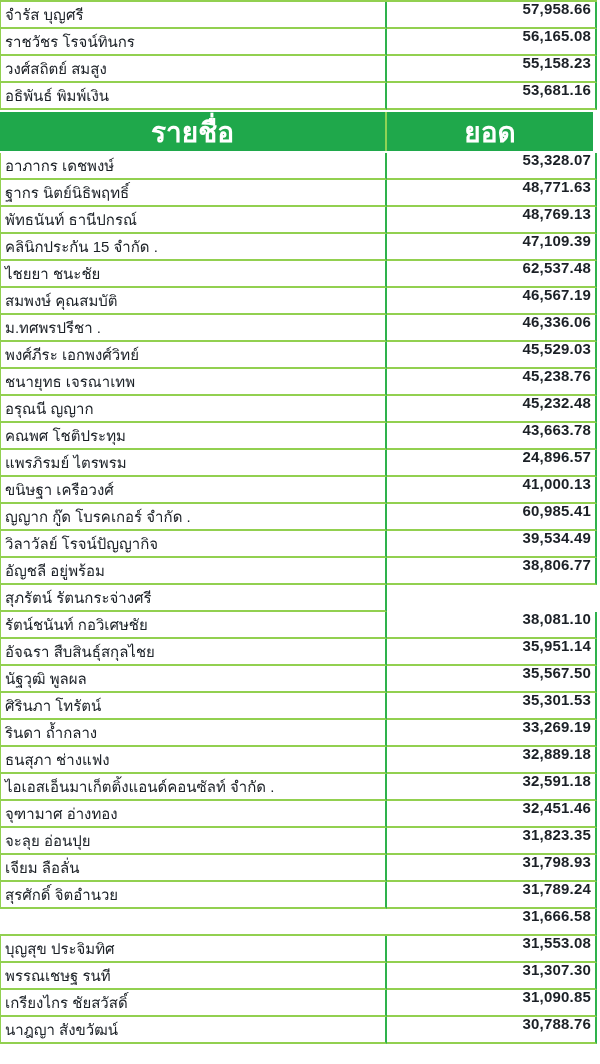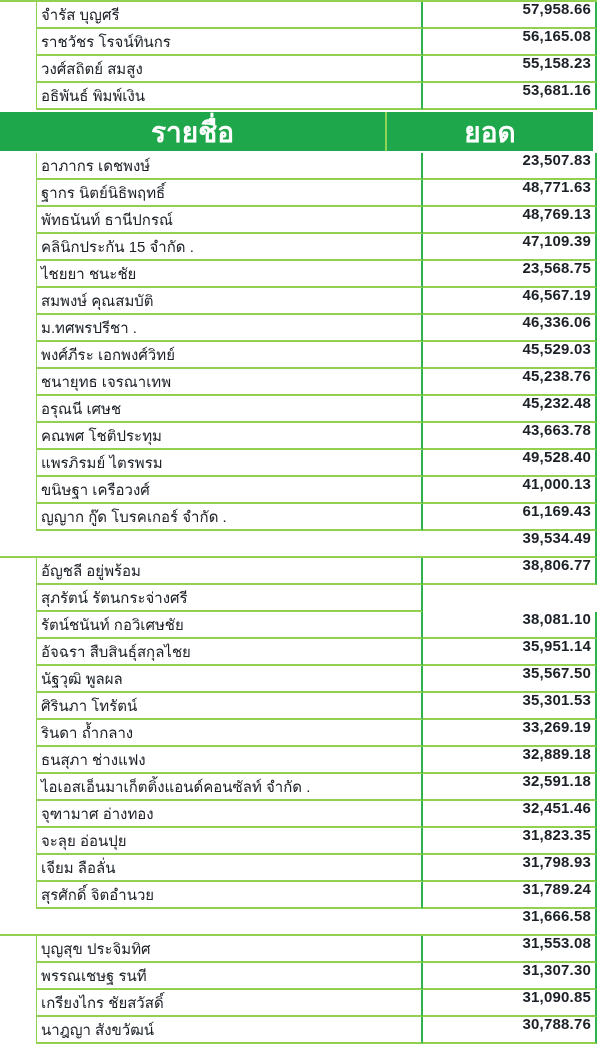--- a/index.html
+++ b/index.html
@@ -28,21 +28,20 @@
     box-sizing:border-box;display:flex;align-items:center;
     border-bottom:2px solid var(--row-border);
     font-size:15px;white-space:nowrap;overflow:hidden;
   }
   .cell.name{
     width:387px;flex:0 0 387px;
     border-left:1px solid var(--row-border);
     border-right:2px solid var(--column-border);
     padding:0 4px 0 4px;
     justify-content:flex-start;
-    margin-left:36px;
   }
   .cell.amount{
     flex:1;
     border-right:2px solid var(--column-border);
     padding:0 4px 12px 2px;
     justify-content:flex-end;
     font-weight:600;
     letter-spacing:0.2px;
   }
   .header-row{
@@ -88,41 +87,41 @@
 </div>
 
   <div class="header-row">
     <div class="hcell name">รายชื่อ</div>
     <div class="hcell amount">ยอด</div>
   </div>
 
   <div id="rows-bottom">
   <div class="row">
     <div class="cell name">อาภากร เดชพงษ์</div>
-    <div class="cell amount">23,507.83</div>
+    <div class="cell amount">53,328.07</div>
   </div>
 
   <div class="row">
     <div class="cell name">ฐากร นิตย์นิธิพฤทธิ์</div>
     <div class="cell amount">48,771.63</div>
   </div>
 
   <div class="row">
     <div class="cell name">พัทธนันท์ ธานีปกรณ์</div>
     <div class="cell amount">48,769.13</div>
   </div>
 
   <div class="row">
     <div class="cell name">คลินิกประกัน 15 จำกัด .</div>
     <div class="cell amount">47,109.39</div>
   </div>
 
   <div class="row">
     <div class="cell name">ไชยยา ชนะชัย</div>
-    <div class="cell amount">23,568.75</div>
+    <div class="cell amount">62,537.48</div>
   </div>
 
   <div class="row">
     <div class="cell name">สมพงษ์ คุณสมบัติ</div>
     <div class="cell amount">46,567.19</div>
   </div>
 
   <div class="row">
     <div class="cell name">ม.ทศพรปรีชา .</div>
     <div class="cell amount">46,336.06</div>
@@ -132,45 +131,46 @@
     <div class="cell name">พงศ์ภีระ เอกพงศ์วิทย์</div>
     <div class="cell amount">45,529.03</div>
   </div>
 
   <div class="row">
     <div class="cell name">ชนายุทธ เจรณาเทพ</div>
     <div class="cell amount">45,238.76</div>
   </div>
 
   <div class="row">
-    <div class="cell name">อรุณนี เศษช</div>
+    <div class="cell name">อรุณนี ญญาก</div>
     <div class="cell amount">45,232.48</div>
   </div>
 
   <div class="row">
     <div class="cell name">คณพศ โชติประทุม</div>
     <div class="cell amount">43,663.78</div>
   </div>
 
   <div class="row">
     <div class="cell name">แพรภิรมย์ ไตรพรม</div>
-    <div class="cell amount">49,528.40</div>
+    <div class="cell amount">24,896.57</div>
   </div>
 
   <div class="row">
     <div class="cell name">ขนิษฐา เครือวงศ์</div>
     <div class="cell amount">41,000.13</div>
   </div>
 
   <div class="row">
     <div class="cell name">ญญาก กู๊ด โบรคเกอร์ จำกัด .</div>
-    <div class="cell amount">61,169.43</div>
-  </div>
-
-  <div class="row">
+    <div class="cell amount">60,985.41</div>
+  </div>
+
+  <div class="row">
+    <div class="cell name">วิลาวัลย์ โรจน์ปัญญากิจ</div>
     <div class="cell amount">39,534.49</div>
   </div>
 
   <div class="row">
     <div class="cell name">อัญชลี อยู่พร้อม</div>
     <div class="cell amount">38,806.77</div>
   </div>
 
   <div class="row">
     <div class="cell name">สุภรัตน์ รัตนกระจ่างศรี</div>

